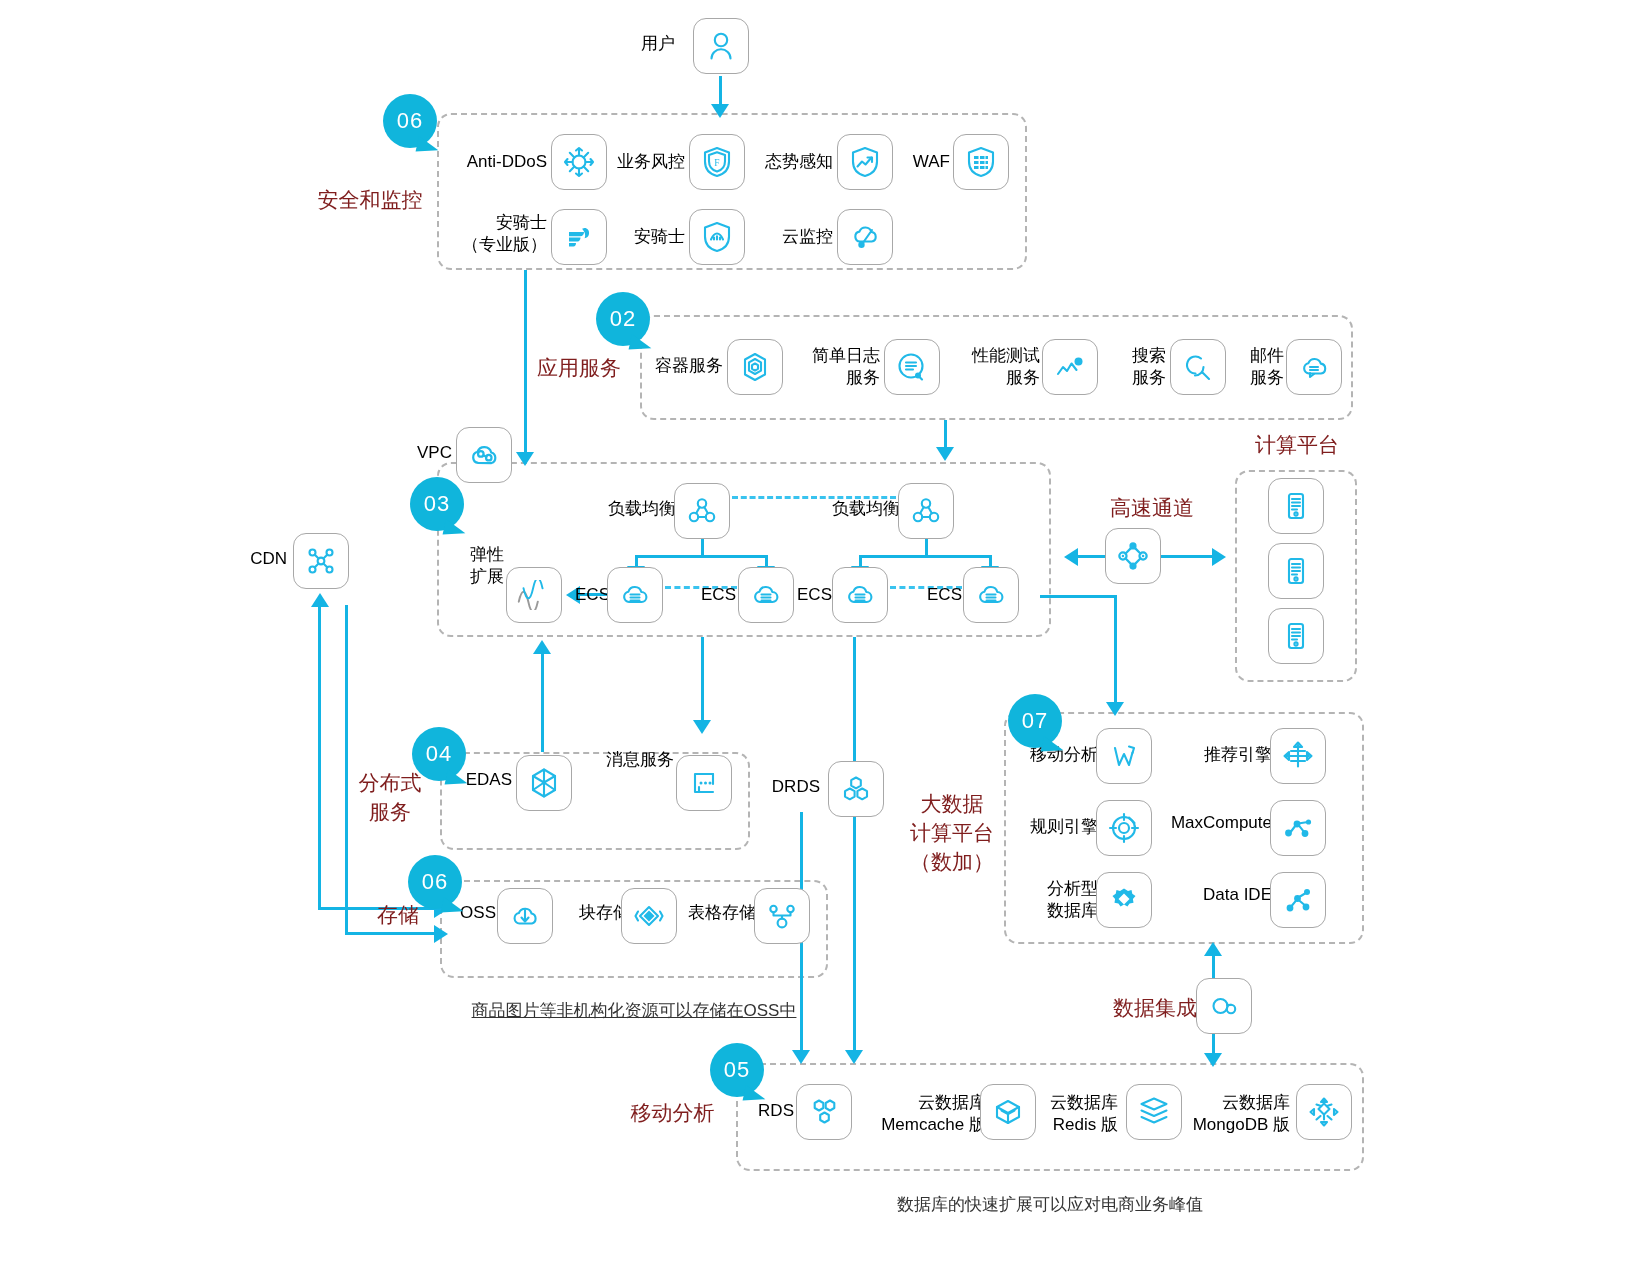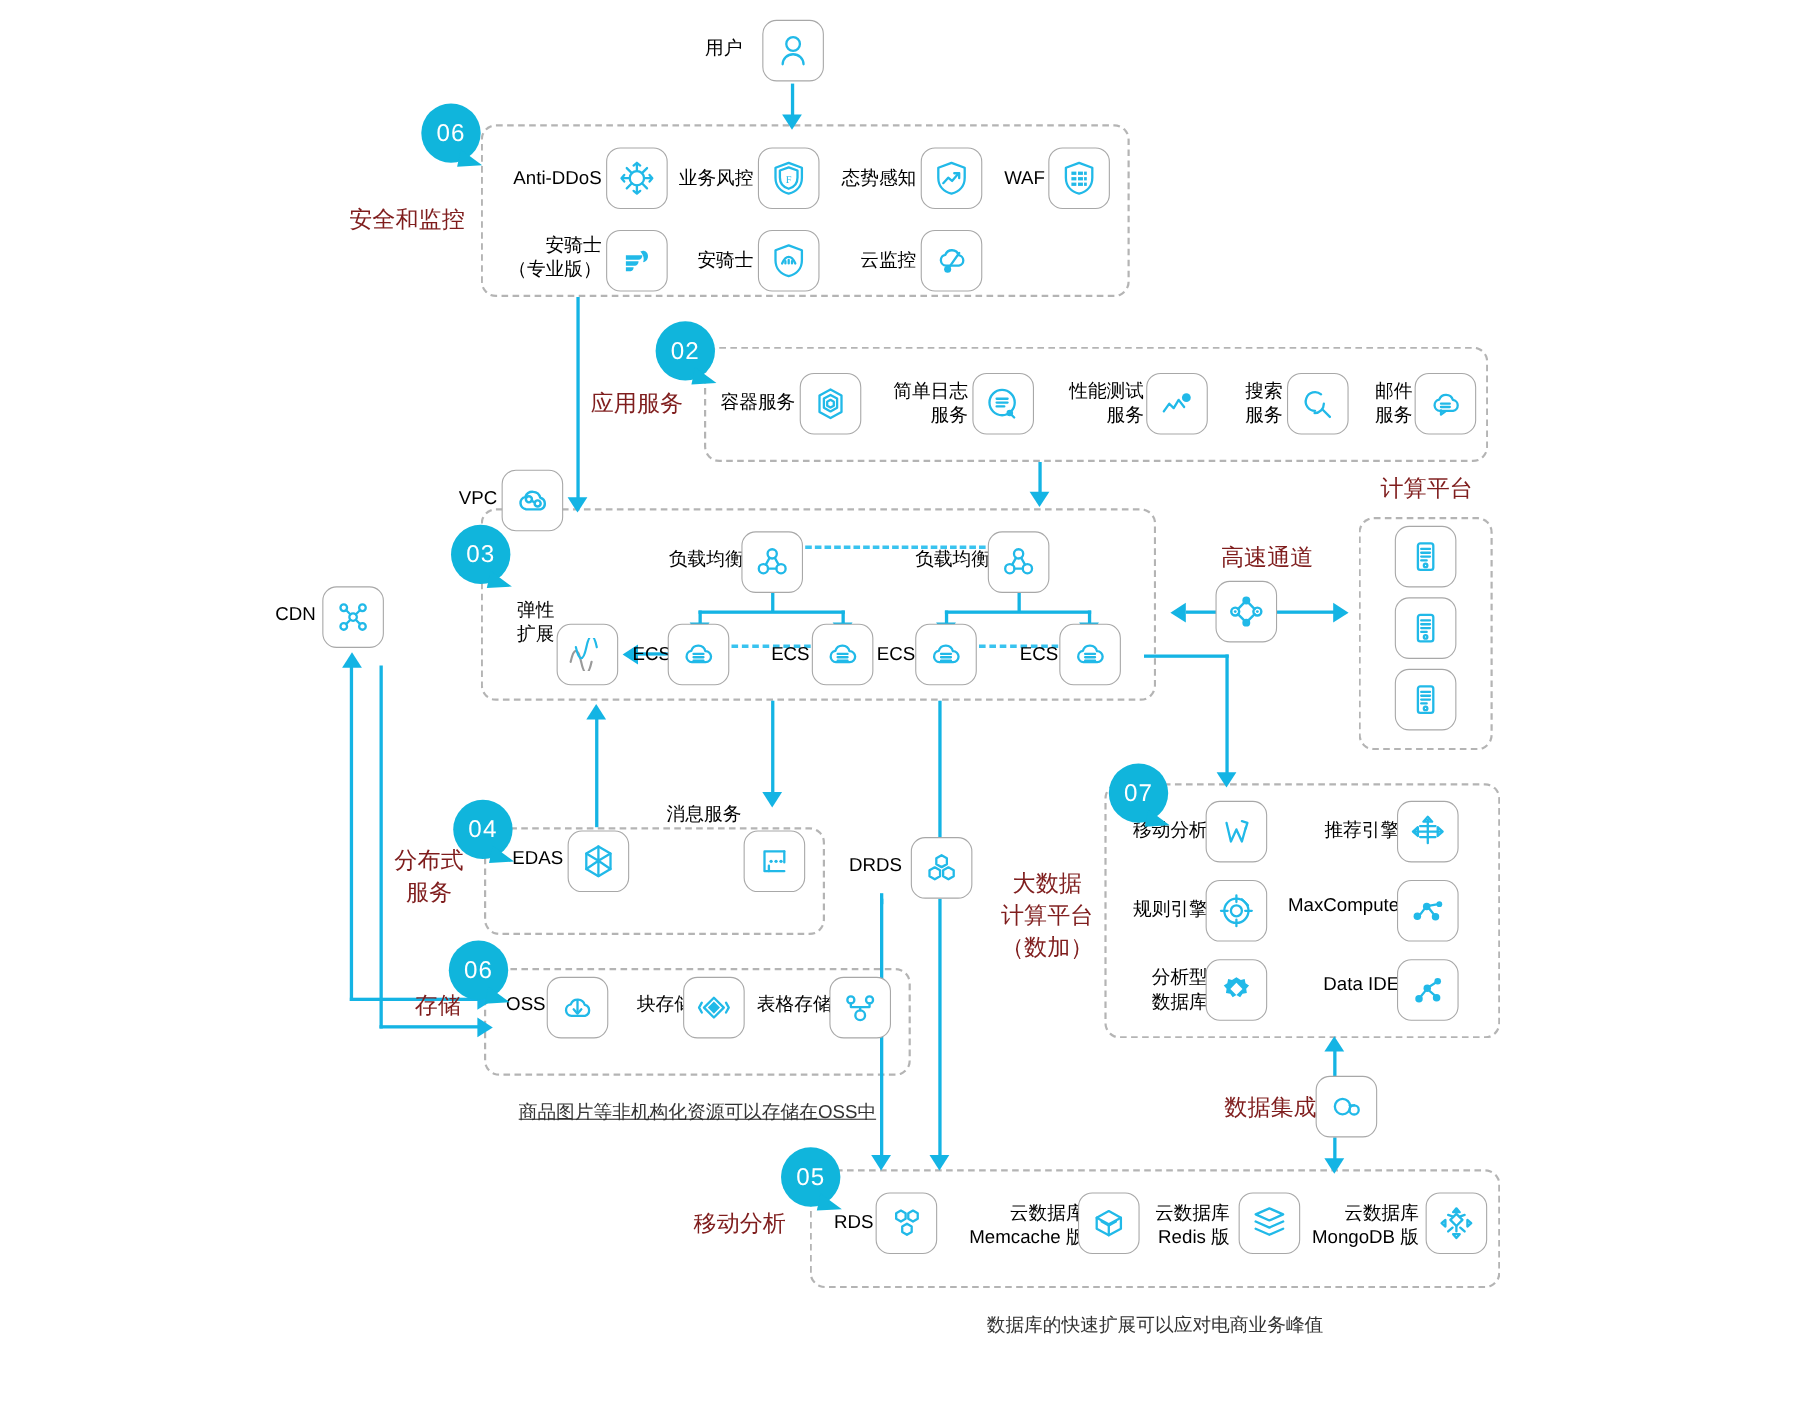--- a/index.html
+++ b/index.html
@@ -423,21 +423,21 @@
 服务</div>
 
   <div class="lbl r" style="left:450px;top:769px;width:62px;">EDAS</div>
   <div class="tile" style="left:516px;top:755px;">
     <svg width="34" height="34" viewBox="0 0 34 34">
       <path class="cyan" d="M17 3.5 28 10v14L17 30.5 6 24V10z"></path>
       <path class="cyan" d="M17 3.5v27M6 10l11 6.5L28 10M6 24l11-7.5L28 24"></path>
     </svg>
   </div>
 
-  <div class="lbl r" style="left:588px;top:729px;width:86px;">消息服务</div>
+  <div class="lbl r" style="left:588px;top:749px;width:86px;">消息服务</div>
   <div class="tile" style="left:676px;top:755px;">
     <svg width="34" height="34" viewBox="0 0 34 34">
       <path class="cyan" d="M26 8H8v18h18"></path>
       <path class="cyan" d="M26 8v10M12 26v-5"></path>
       <circle class="cyanf" cx="14" cy="17" r="1.5"></circle>
       <circle class="cyanf" cx="18.5" cy="17" r="1.5"></circle>
       <circle class="cyanf" cx="23" cy="17" r="1.5"></circle>
     </svg>
   </div>
 

